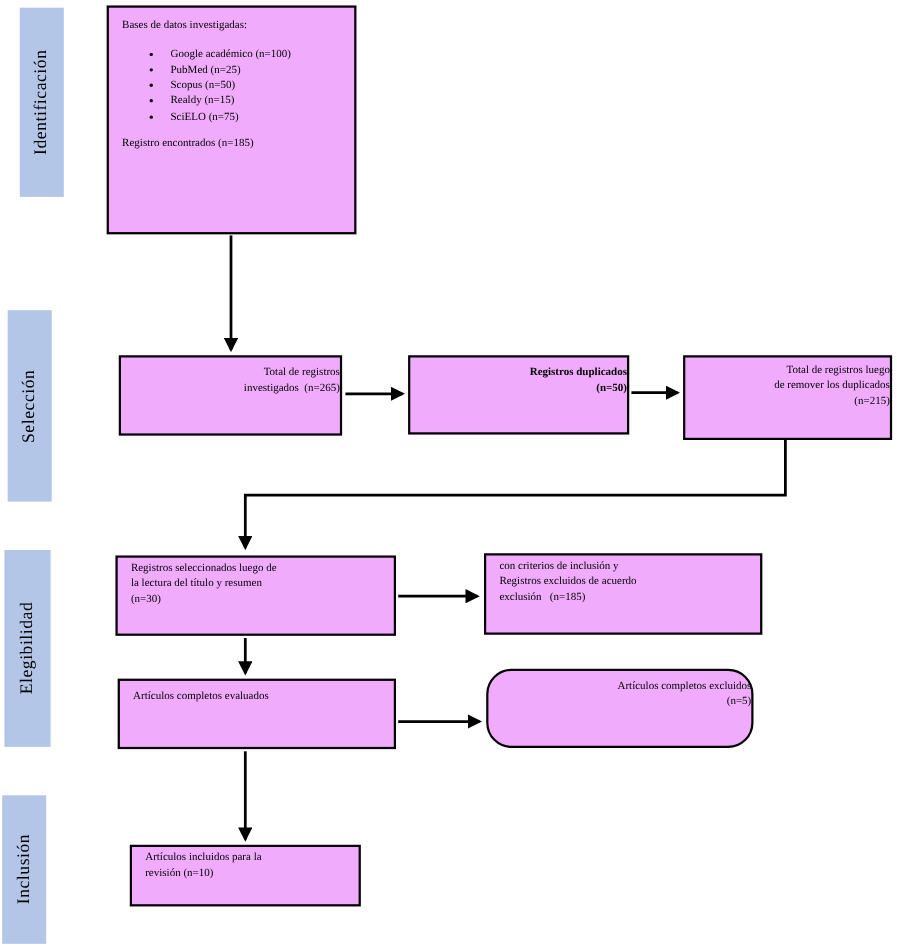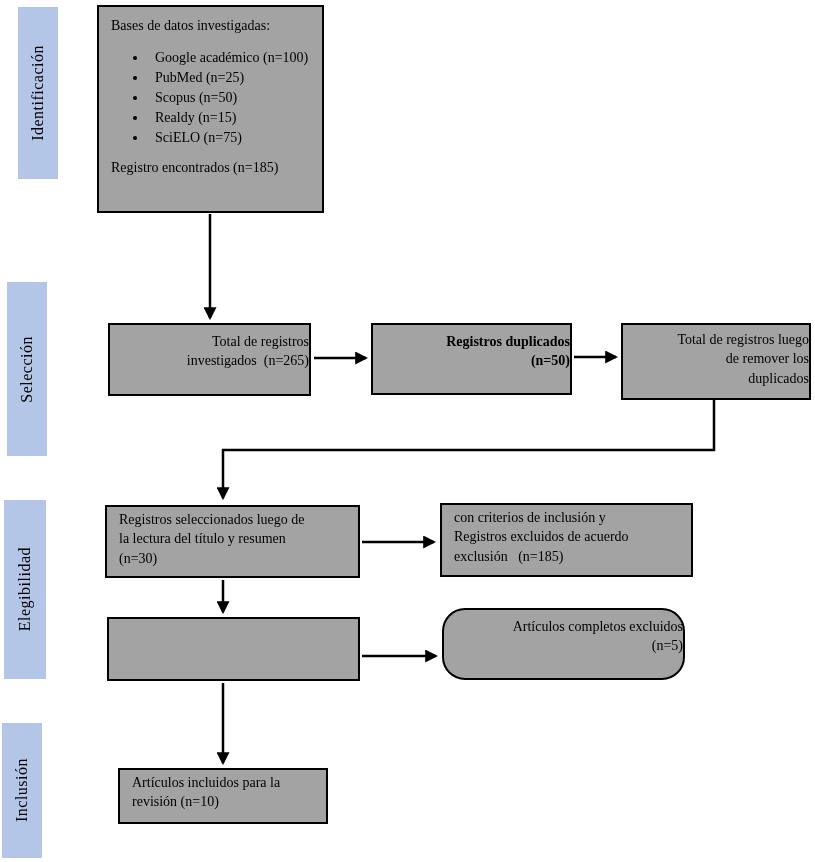--- a/index.html
+++ b/index.html
@@ -36,23 +36,23 @@
   }
   .stage span {
     writing-mode: vertical-rl;
     transform: rotate(180deg);
     font-size: 16px;
     letter-spacing: 0.5px;
     white-space: nowrap;
   }
   .fbox {
     position: absolute;
-    background: #a3a3a3;
+    background: #f0abfc;
     border: 2px solid var(--ink);
-    font-size: 14px;
+    font-size: 10px;
     line-height: 1.38;
     z-index: 2;
   }
   .fbox .line { white-space: pre-wrap; }
   .txt-center { text-align: right; padding-left: 48px; }
   .txt-left   { text-align: left; }
 
   
   .db-box { left: 97px; top: 5px; width: 227px; height: 208px; padding: 9px 10px 0 12px; }
   .db-box .title { margin-bottom: 13px; }
@@ -130,35 +130,37 @@
   </div>
 
   <div class="fbox box-duplicados txt-center">
     <div class="line">Registros duplicados</div>
     <div class="line">(n=50)</div>
   </div>
 
   <div class="fbox box-sin-duplicados txt-center">
     <div class="line">Total de registros luego</div>
     <div class="line">de remover los duplicados</div>
+    <div class="line">(n=215)</div>
   </div>
 
   <div class="fbox box-seleccionados txt-left">
     <div class="line">Registros seleccionados luego de</div>
     <div class="line">la lectura del título y resumen</div>
     <div class="line">(n=30)</div>
   </div>
 
   <div class="fbox box-excluidos-criterios txt-left">
     <div class="line">con criterios de inclusión y</div>
     <div class="line">Registros excluidos de acuerdo</div>
     <div class="line">exclusión   (n=185)</div>
   </div>
 
   <div class="fbox box-evaluados txt-left">
+    <div class="line">Artículos completos evaluados</div>
   </div>
 
   <div class="fbox box-excluidos-completos txt-center">
     <div class="line">Artículos completos excluidos</div>
     <div class="line">(n=5)</div>
   </div>
 
   <div class="fbox box-incluidos txt-left">
     <div class="line">Artículos incluidos para la</div>
     <div class="line">revisión (n=10)</div>

